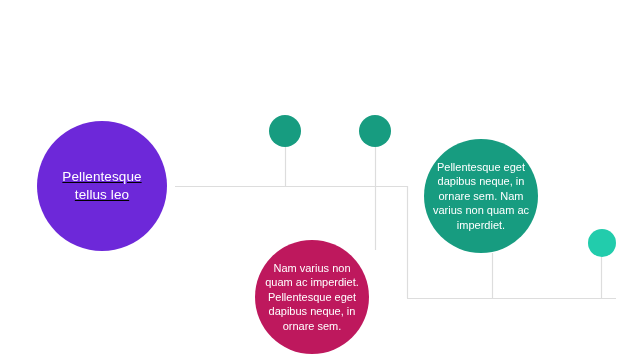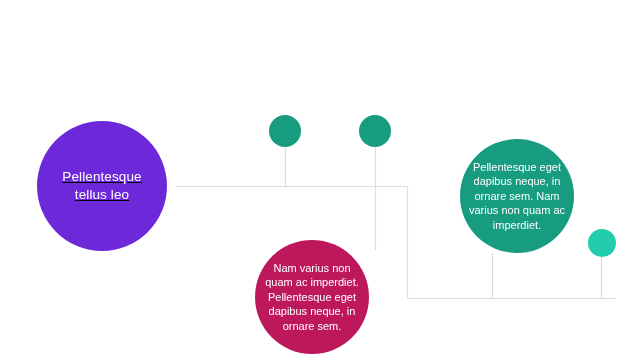--- a/index.html
+++ b/index.html
@@ -66,21 +66,21 @@
     height: 114px;
     background: #be185d;
   }
   #node-bottom-center .node-label {
     font-size: 11px;
     width: 97px;
   }
 
   
   #node-right {
-    left: 460px;
+    left: 424px;
     top: 139px;
     width: 114px;
     height: 114px;
     background: #179C80;
   }
   #node-right .node-label {
     font-size: 11px;
     width: 97px;
   }
 

